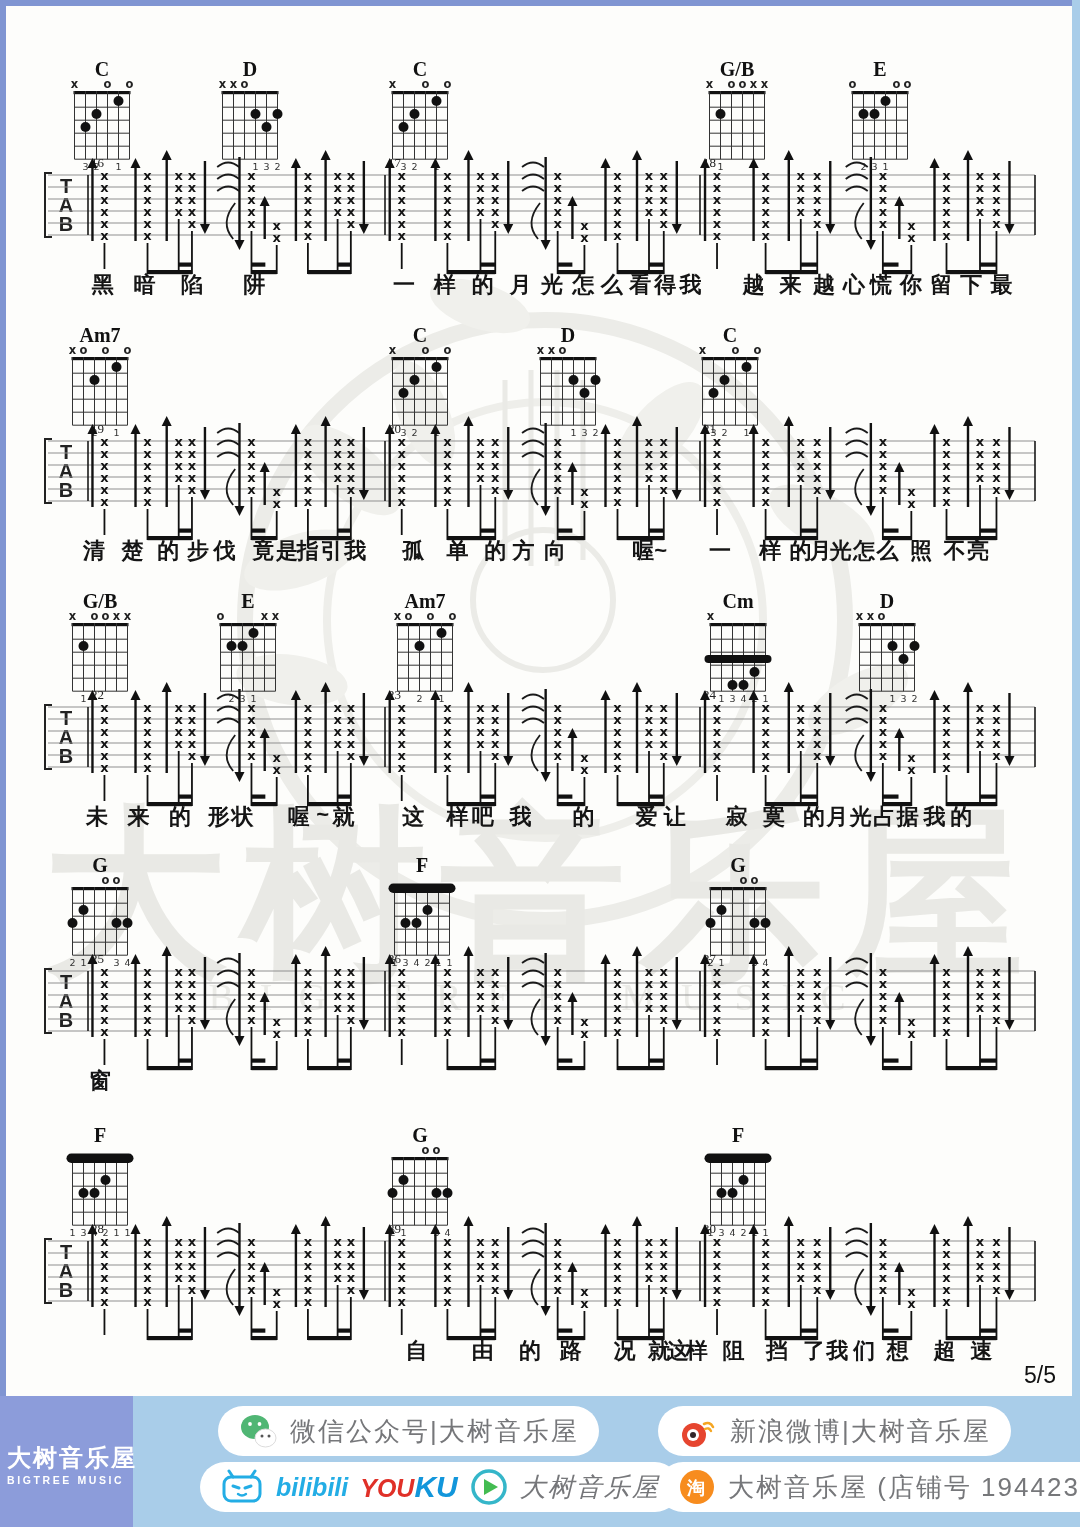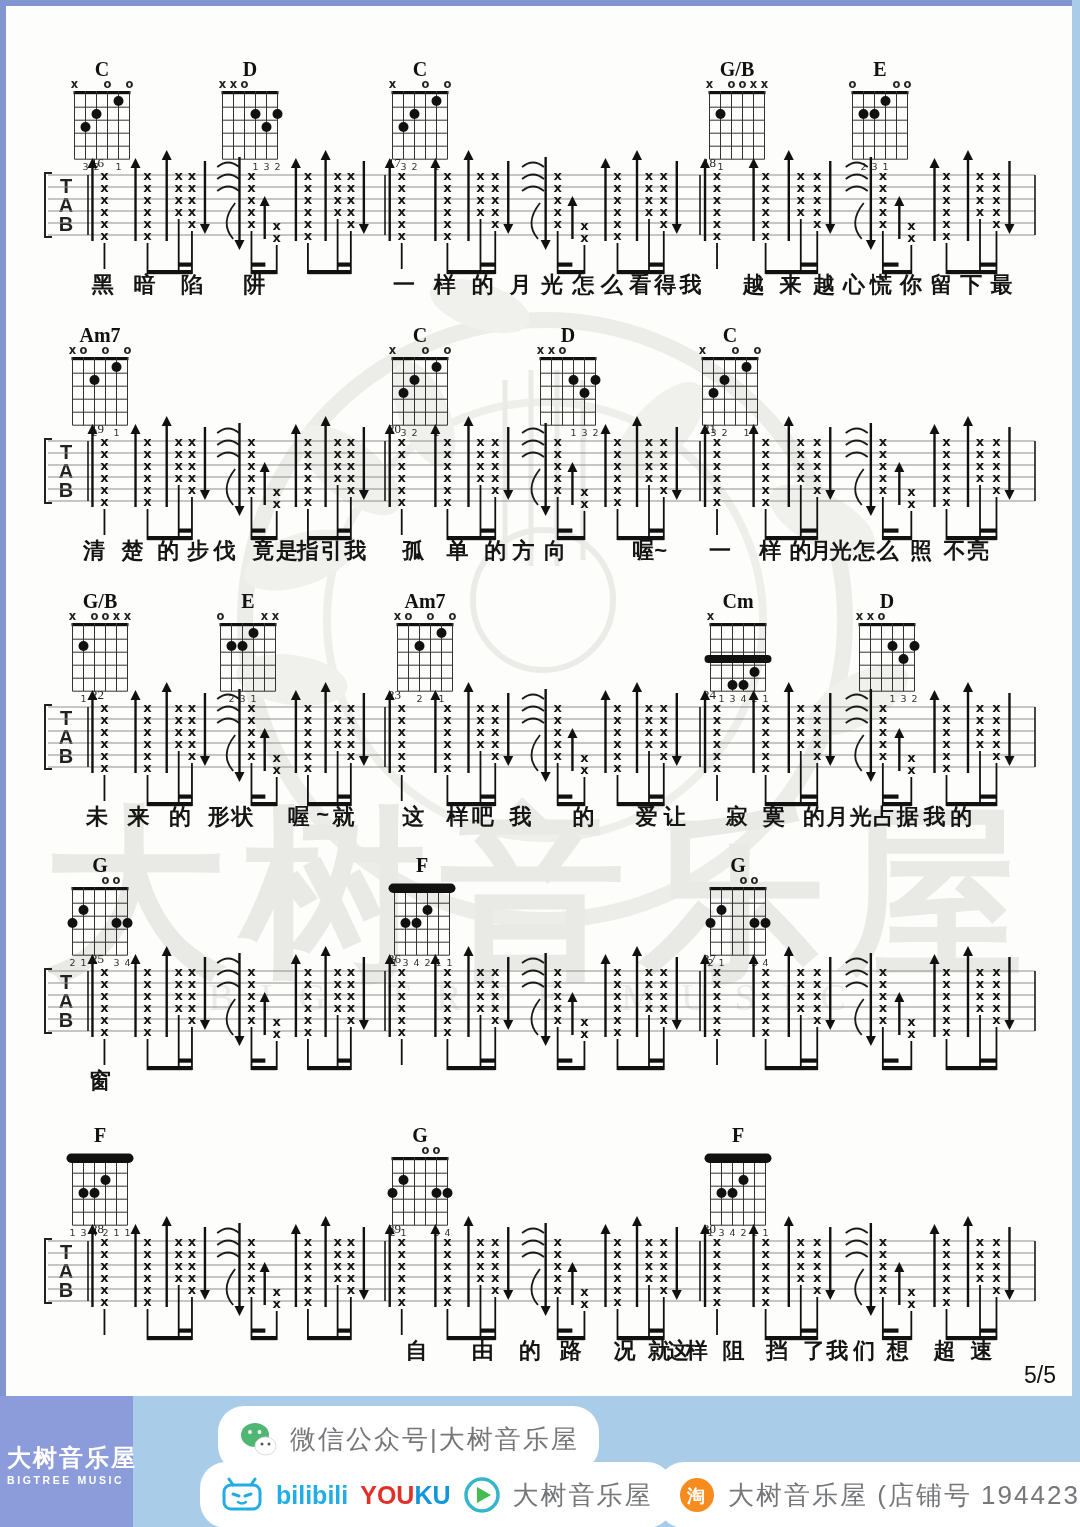--- a/index.html
+++ b/index.html
@@ -20,25 +20,25 @@
   .xg{font:bold 13px "DejaVu Sans",sans-serif;fill:#151515;}
   .arc{stroke:#1a1a1a;stroke-width:1.8;fill:none;}
   .lyric{position:absolute;transform:translateX(-50%);font-size:22px;font-weight:700;color:#151515;
          white-space:nowrap;font-family:"Liberation Sans",sans-serif;}
   #pagenum{position:absolute;right:24px;top:1362px;font-size:23px;color:#111;z-index:2;}
   #footer{position:absolute;left:0;top:1396px;width:1080px;height:131px;background:#a9cde9;z-index:3;}
   #brandbar{position:absolute;left:0;top:0;width:133px;height:131px;background:#8c9cda;color:#fff;}
   #brandbar .cn{position:absolute;left:7px;top:46px;font-size:24px;font-weight:700;letter-spacing:2px;white-space:nowrap;}
   #brandbar .en{position:absolute;left:7px;top:78px;font-size:10.5px;font-weight:700;letter-spacing:2.6px;white-space:nowrap;}
   .pill{position:absolute;height:50px;background:#fff;border-radius:26px;display:flex;align-items:center;
-        padding:8px 20px;gap:12px;color:#76777a;font-size:26px;letter-spacing:2px;white-space:nowrap;}
+        padding:0 20px;gap:12px;color:#76777a;font-size:26px;letter-spacing:2px;white-space:nowrap;}
   .pill svg{flex:0 0 auto;}
   .bili-word{color:#23ade5;font-weight:700;font-size:25px;letter-spacing:0;}
   .youku-you{color:#e03028;font-weight:800;font-size:25px;letter-spacing:0;}
-  .youku-ku{color:#1296db;font-weight:800;font-size:25px;letter-spacing:0;}
+  .youku-ku{color:#1296db;font-weight:800;font-size:30px;letter-spacing:0;}
 </style>
 </head>
 <body>
 
 <div id="page">
   <svg id="watermark" width="1080" height="1527">
     <circle cx="545" cy="620" r="300" fill="none" stroke="#ecece8" stroke-width="16"></circle>
     <circle cx="545" cy="620" r="218" fill="none" stroke="#eeeeea" stroke-width="8"></circle>
     <circle cx="543" cy="600" r="70" fill="none" stroke="#ebebe7" stroke-width="6"></circle>
     <g fill="#f0f0ec">
@@ -1957,22 +1957,32 @@
         <ellipse cx="17" cy="16" rx="14" ry="12" fill="#50b674"></ellipse>
         <circle cx="12" cy="13" r="1.9" fill="#fff"></circle>
           <circle cx="21.5" cy="13" r="1.9" fill="#fff"></circle>
         <ellipse cx="27.5" cy="27" rx="10.5" ry="9" fill="#fff" stroke="#dcdcdc"></ellipse>
         <circle cx="24" cy="25" r="1.5" fill="#555"></circle>
           <circle cx="31" cy="25" r="1.5" fill="#555"></circle>
       </svg>
       <span>微信公众号|大树音乐屋</span>
     </div>
 
+    <div class="pill" style="left:658px;top:10px;">
+      <svg width="40" height="40" viewBox="0 0 40 40">
+        <circle cx="16" cy="24" r="12" fill="#e6452f"></circle>
+        <circle cx="15" cy="24" r="6" fill="#fff"></circle>
+          <circle cx="15" cy="24" r="3" fill="#33262a"></circle>
+        <path d="M26 13 q 6 -3 9 3" stroke="#f5a623" stroke-width="2.6" fill="none" stroke-linecap="round"></path>
+        <path d="M27 18 q 4 -2 6 2" stroke="#f5a623" stroke-width="2.4" fill="none" stroke-linecap="round"></path>
+      </svg>
+      <span>新浪微博|大树音乐屋</span>
+    </div>
 
-    <div class="pill" style="left:200px;top:66px;">
+    <div class="pill" style="left:200px;top:66px;font-style:italic;">
       <svg width="44" height="36" viewBox="0 0 44 36">
         <rect x="4" y="8" width="36" height="24" rx="7" fill="#fff" stroke="#23ade5" stroke-width="3"></rect>
         <line x1="13" y1="8" x2="9" y2="2" stroke="#23ade5" stroke-width="3" stroke-linecap="round"></line>
         <line x1="31" y1="8" x2="35" y2="2" stroke="#23ade5" stroke-width="3" stroke-linecap="round"></line>
         <line x1="13" y1="17" x2="19" y2="19" stroke="#23ade5" stroke-width="3" stroke-linecap="round"></line>
         <line x1="31" y1="17" x2="25" y2="19" stroke="#23ade5" stroke-width="3" stroke-linecap="round"></line>
         <path d="M18 25 q 4 3 8 0" stroke="#23ade5" stroke-width="2.4" fill="none" stroke-linecap="round"></path>
       </svg>
       <span class="bili-word">bilibili</span>
       <span style="letter-spacing:1px;">

